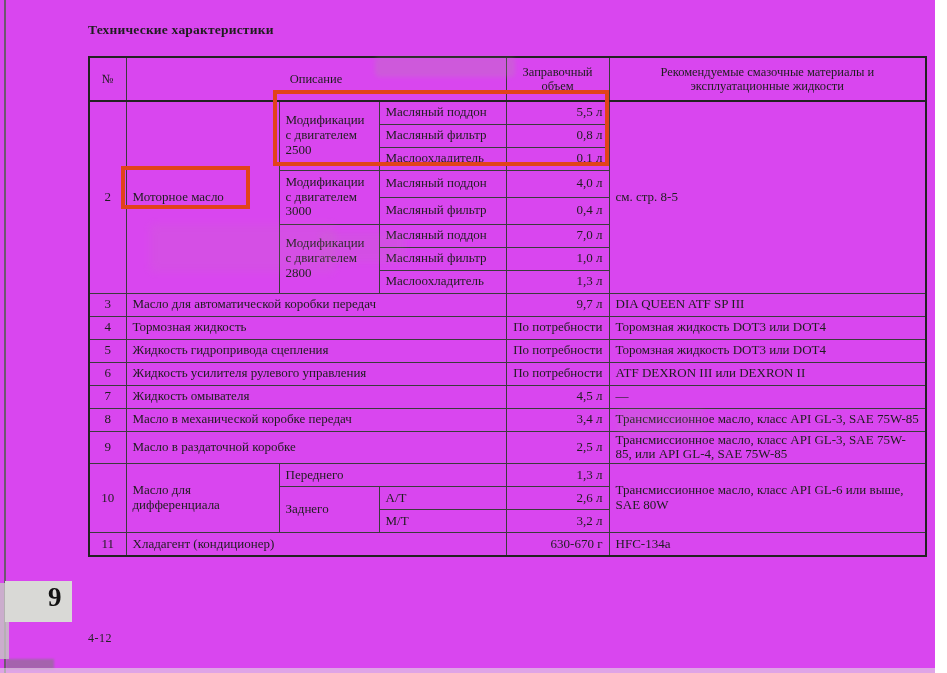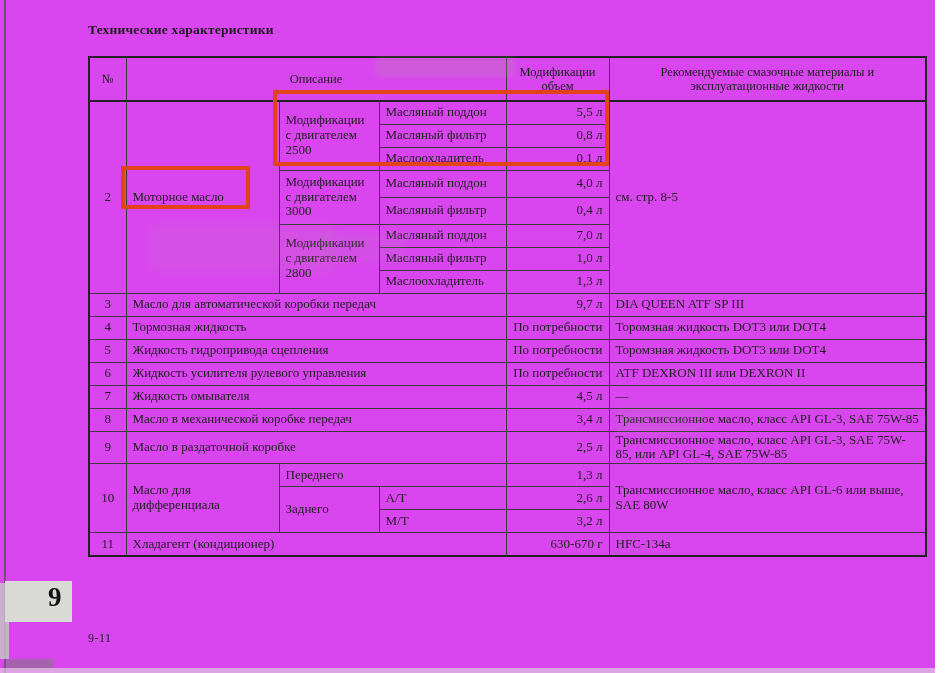--- a/index.html
+++ b/index.html
@@ -94,21 +94,21 @@
         <col style="width:153px">
         <col style="width:100px">
       <col style="width:127px">
         <col style="width:103px">
         <col style="width:317px">
     </colgroup>
     <thead>
       <tr>
         <th>№</th>
         <th colspan="3">Описание</th>
-        <th>Модификации объем</th>
+        <th>Заправочный объем</th>
         <th>Рекомендуемые смазочные материалы и эксплуатационные жидкости</th>
       </tr>
     </thead>
     <tbody>
 
       <tr class="h23">
         <td class="c-num" rowspan="8">2</td>
         <td class="c-label" rowspan="8">Моторное масло</td>
         <td rowspan="3">Модификации с двигателем 2500</td>
         <td>Масляный поддон</td>
@@ -221,15 +221,15 @@
   <div class="ghost ghost-1"></div>
   <div class="ghost ghost-2"></div>
   <div class="ghost ghost-3"></div>
   <div class="ghost ghost-4"></div>
   <div class="smudge-bl"></div>
   <div class="bottom-strip"></div>
 
   <div class="tab-band-edge"></div>
   <div class="tab-band"></div>
   <div class="tab-digit">9</div>
-  <div class="page-num">9-11</div>
+  <div class="page-num">4-12</div>
 
 </div>
 
 </body></html>

